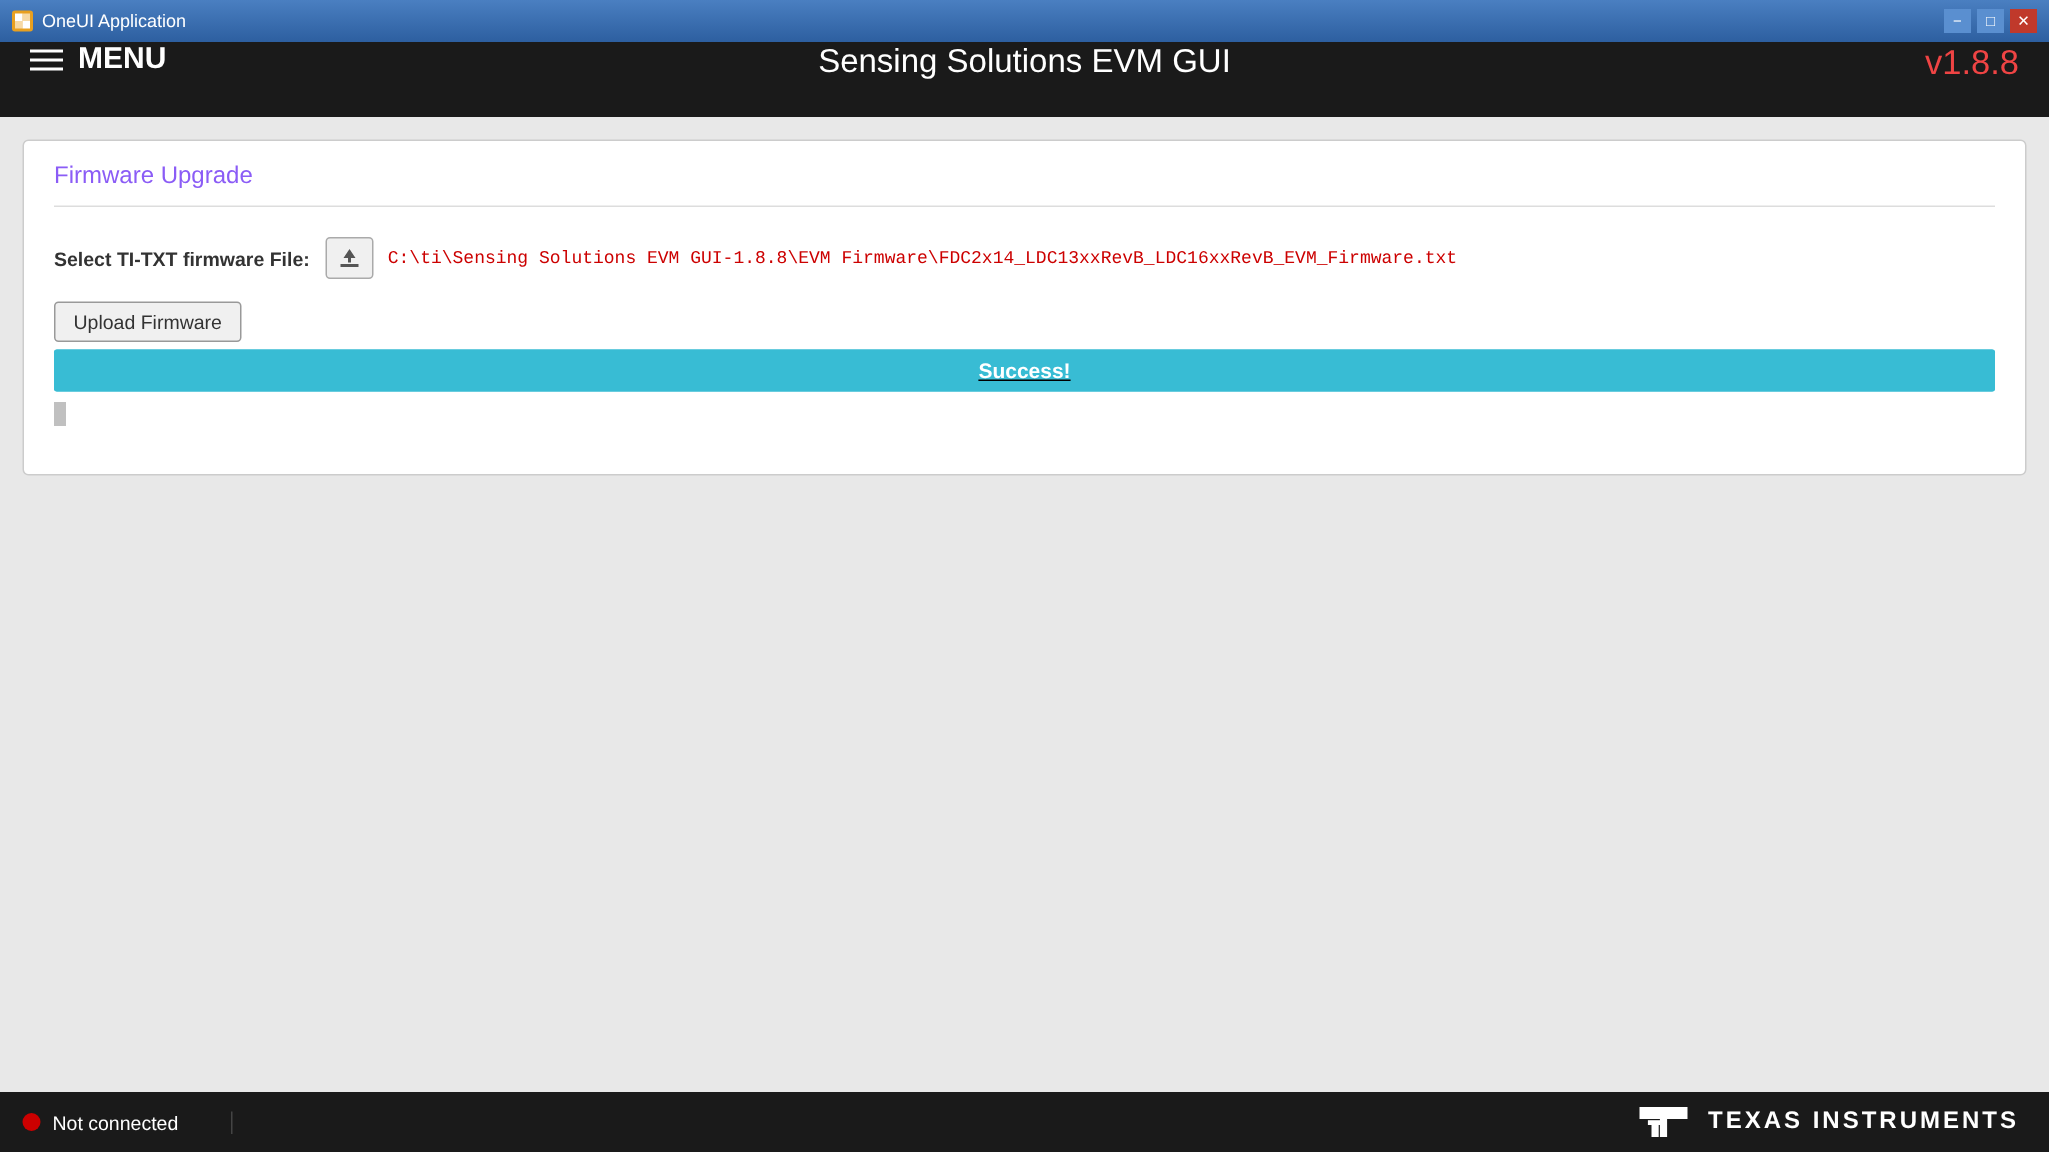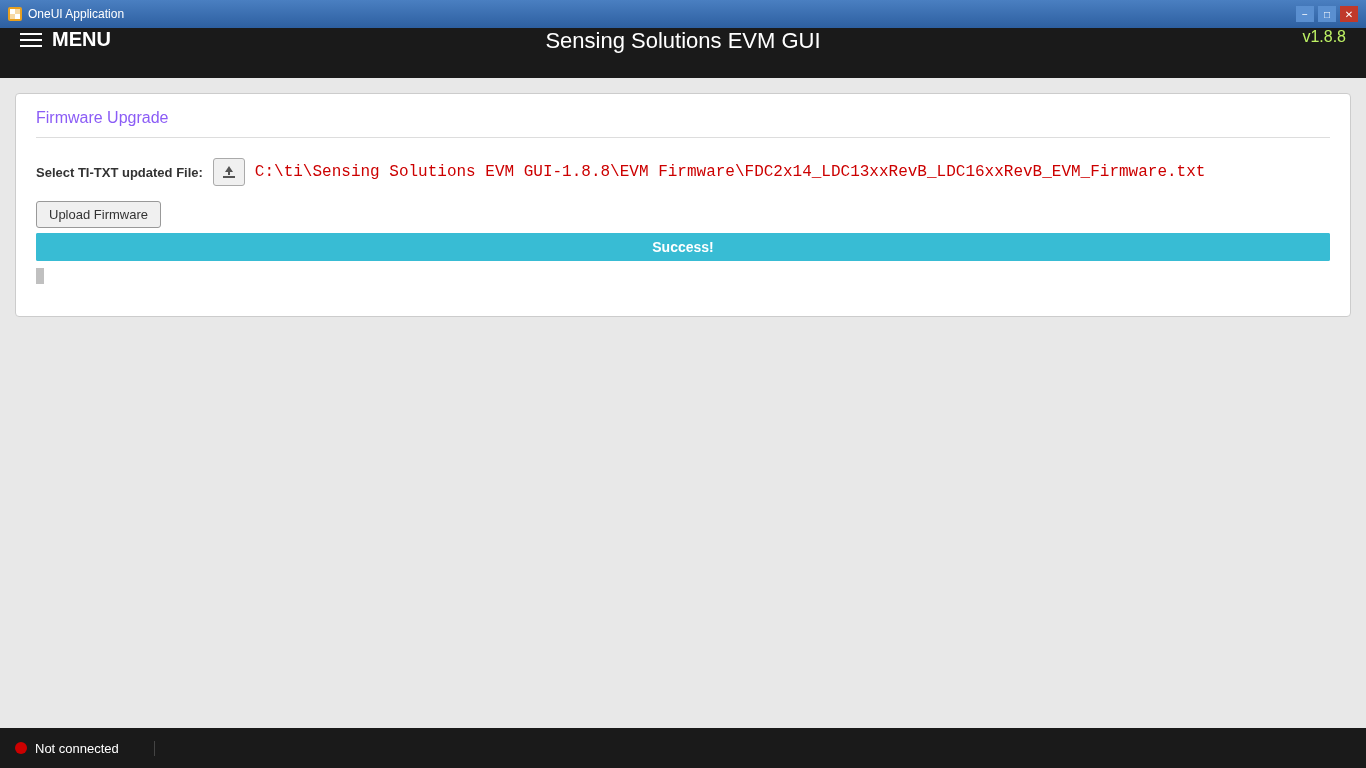--- a/index.html
+++ b/index.html
@@ -96,22 +96,22 @@
     }
     .app-title {
       color: white;
       font-size: 22px;
       font-weight: normal;
       position: absolute;
       left: 50%;
       transform: translateX(-50%);
     }
     .version-label {
-      color: #bef264;
-      font-size: 16px;
+      color: #ef4444;
+      font-size: 23px;
     }
 
     
     .main-content {
       flex: 1;
       background: #e8e8e8;
       padding: 15px;
       overflow: hidden;
     }
 
@@ -165,21 +165,21 @@
       width: 16px;
       height: 16px;
       display: flex;
       align-items: center;
       justify-content: center;
     }
 
     .file-path {
       color: #cc0000;
       font-family: 'Courier New', monospace;
-      font-size: 16px;
+      font-size: 12px;
       flex: 1;
     }
 
     .upload-btn {
       background: #f0f0f0;
       border: 1px solid #999;
       border-radius: 3px;
       padding: 5px 12px;
       font-size: 13px;
       cursor: pointer;
@@ -193,20 +193,21 @@
     }
 
     .progress-bar-wrapper {
       width: 100%;
       height: 28px;
       background: #38bcd4;
       border-radius: 2px;
       display: flex;
       align-items: flex-start;
       justify-content: center;
+      text-decoration: underline;
     }
 
     .progress-bar-fill {
       width: 100%;
       height: 100%;
       background: #38bcd4;
       border-radius: 2px;
       display: flex;
       align-items: center;
       justify-content: center;
@@ -331,21 +332,21 @@
   <span class="version-label">v1.8.8</span>
 </div>
 
 <div class="main-content">
   <div class="firmware-panel">
     <div class="panel-title">Firmware Upgrade</div>
 
     
     <div class="file-select-row">
       <span class="file-select-label">
-        <span>Select </span><span style="font-weight:bold;">TI-TXT updated File:</span>
+        <span>Select </span><span style="font-weight:bold;">TI-TXT firmware File:</span>
       </span>
       <button class="file-browse-btn">
         <div class="download-icon">
           <svg width="16" height="16" viewBox="0 0 16 16">
             <rect x="2" y="12" width="12" height="2" fill="#555"></rect>
             <polygon points="8,2 4,8 7,8 7,11 9,11 9,8 12,8" fill="#555"></polygon>
           </svg>
         </div>
       </button>
       <span class="file-path">C:\ti\Sensing Solutions EVM GUI-1.8.8\EVM Firmware\FDC2x14_LDC13xxRevB_LDC16xxRevB_EVM_Firmware.txt</span>
@@ -366,13 +367,28 @@
       </div>
     </div>
   </div>
 </div>
 
 <div class="status-bar">
   <div class="status-left">
     <div class="status-dot"></div>
     <span class="status-text">Not connected</span>
   </div>
+  <div class="ti-branding">
+    <div class="ti-logo">
+      <svg class="ti-logo-svg" viewBox="0 0 50 35">
+
+        <rect x="0" y="0" width="50" height="35" fill="none"></rect>
+        <path d="M5,5 L45,5 L45,15 L28,15 L28,30 L22,30 L22,15 L5,15 Z" fill="white"></path>
+        <rect x="15" y="18" width="6" height="12" fill="white"></rect>
+        <rect x="12" y="16" width="12" height="4" fill="white"></rect>
+      </svg>
+    </div>
+    <div style="display:flex;flex-direction:column;gap:1px;">
+
+      <span class="ti-text" style="color:white;font-size:16px;font-weight:bold;letter-spacing:2px;text-transform:uppercase;">TEXAS INSTRUMENTS</span>
+    </div>
+  </div>
 </div>
 
 </body></html>

